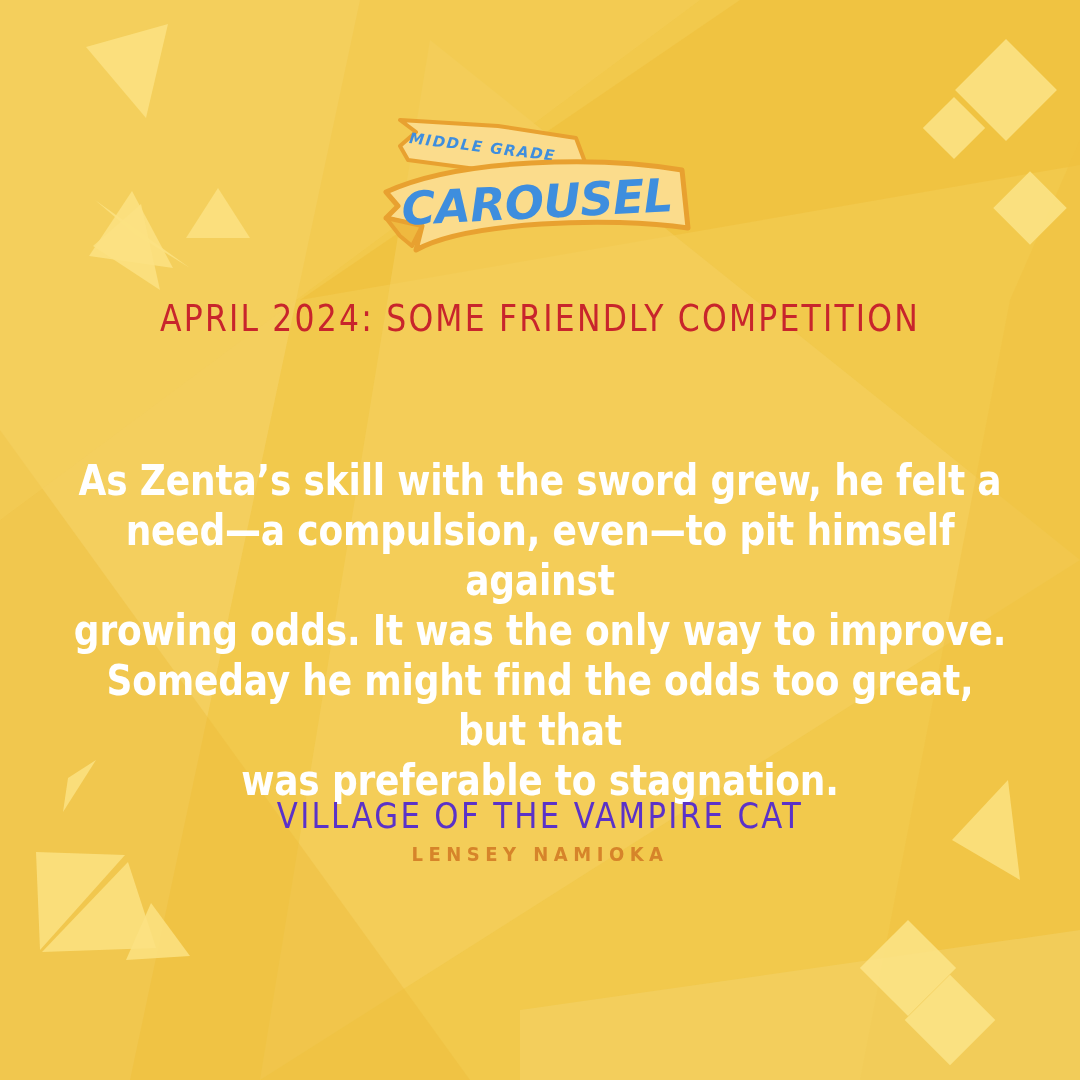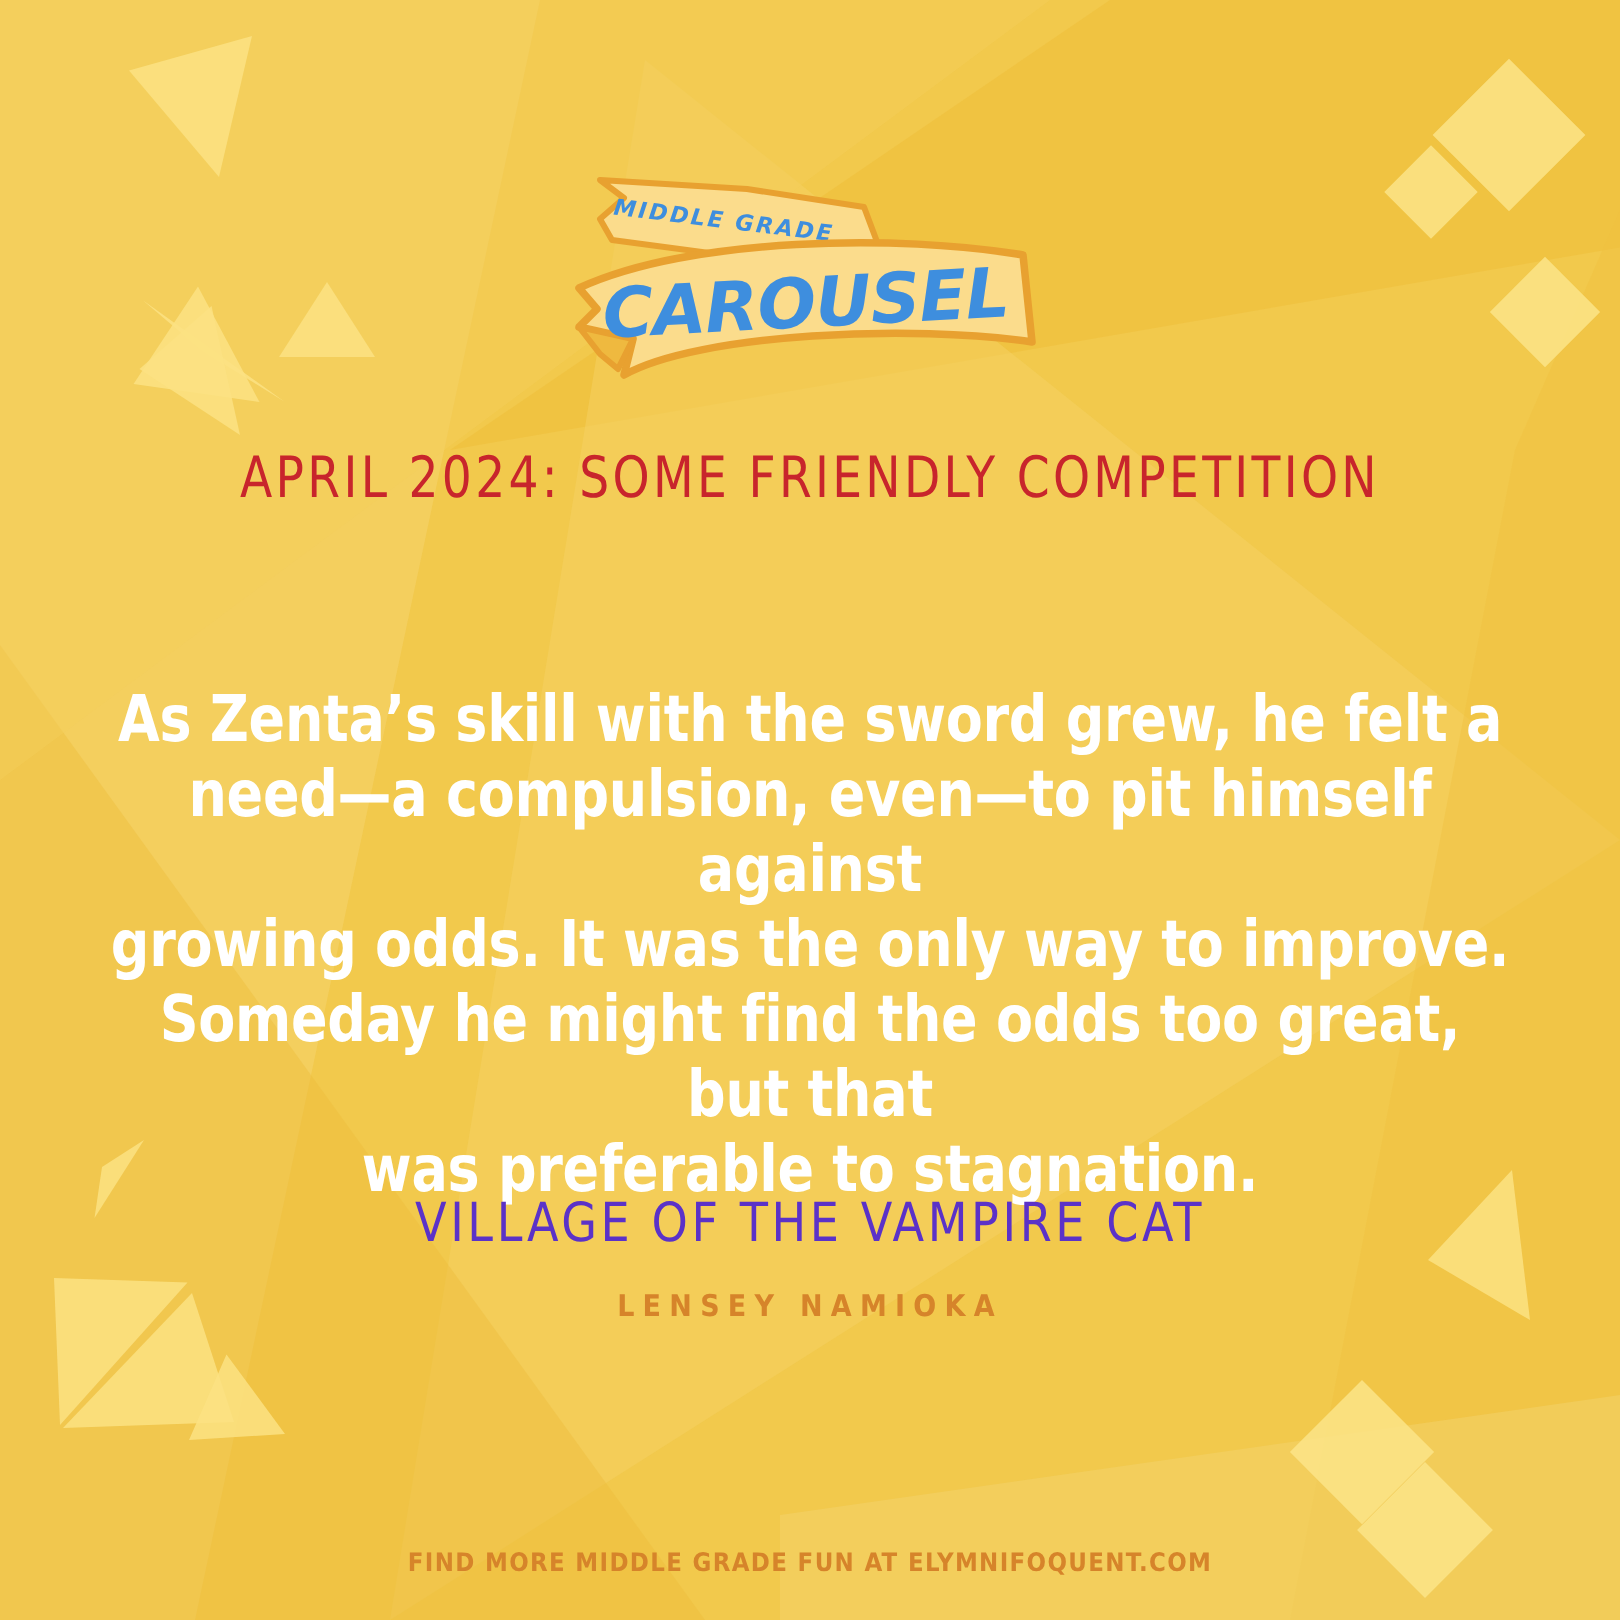--- a/index.html
+++ b/index.html
@@ -100,21 +100,20 @@
     left: 0;
     right: 0;
     text-align: center;
     color: #D6842A;
     font-family: "DejaVu Sans Condensed", "Liberation Sans Narrow", "Liberation Sans", sans-serif;
     font-size: 20px;
     font-weight: bold;
     letter-spacing: 5.5px;
     text-transform: uppercase;
     white-space: nowrap;
-    margin-top: 16px;
   }
 
   
   .footer {
     position: absolute;
     bottom: 28px;
     left: 0;
     right: 0;
     text-align: center;
     color: #D6842A;
@@ -188,16 +187,15 @@
       <div>As Zenta’s skill with the sword grew, he felt a</div>
       <div>need—a compulsion, even—to pit himself against</div>
       <div>growing odds. It was the only way to improve.</div>
       <div>Someday he might find the odds too great, but that</div>
       <div>was preferable to stagnation.</div>
     </div>
 
     <div class="book-title">VILLAGE OF THE VAMPIRE CAT</div>
     <div class="book-author">LENSEY NAMIOKA</div>
 
-    <div class="footer">FIND MORE MIDDLE GRADE FUN AT ELYMNIFOQUENT.COM</div>
 
   </div>
 </div>
 
 </body></html>

